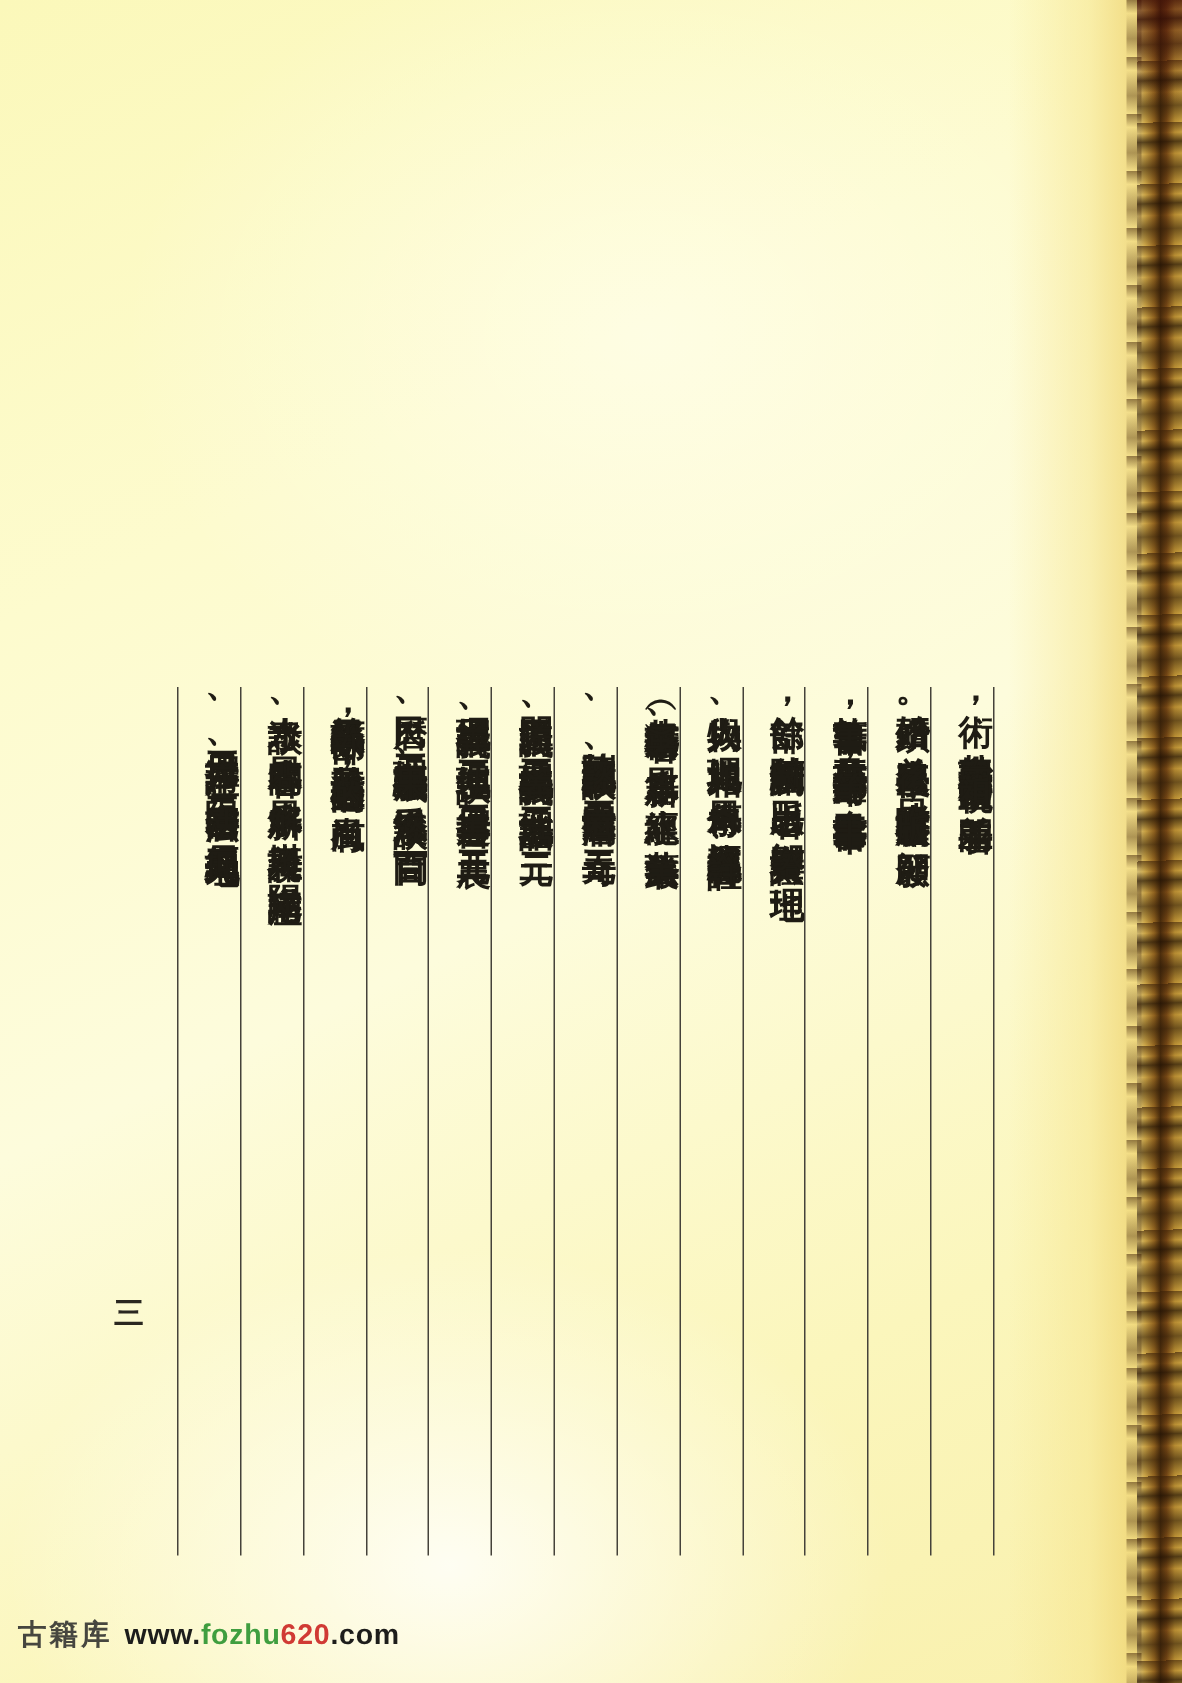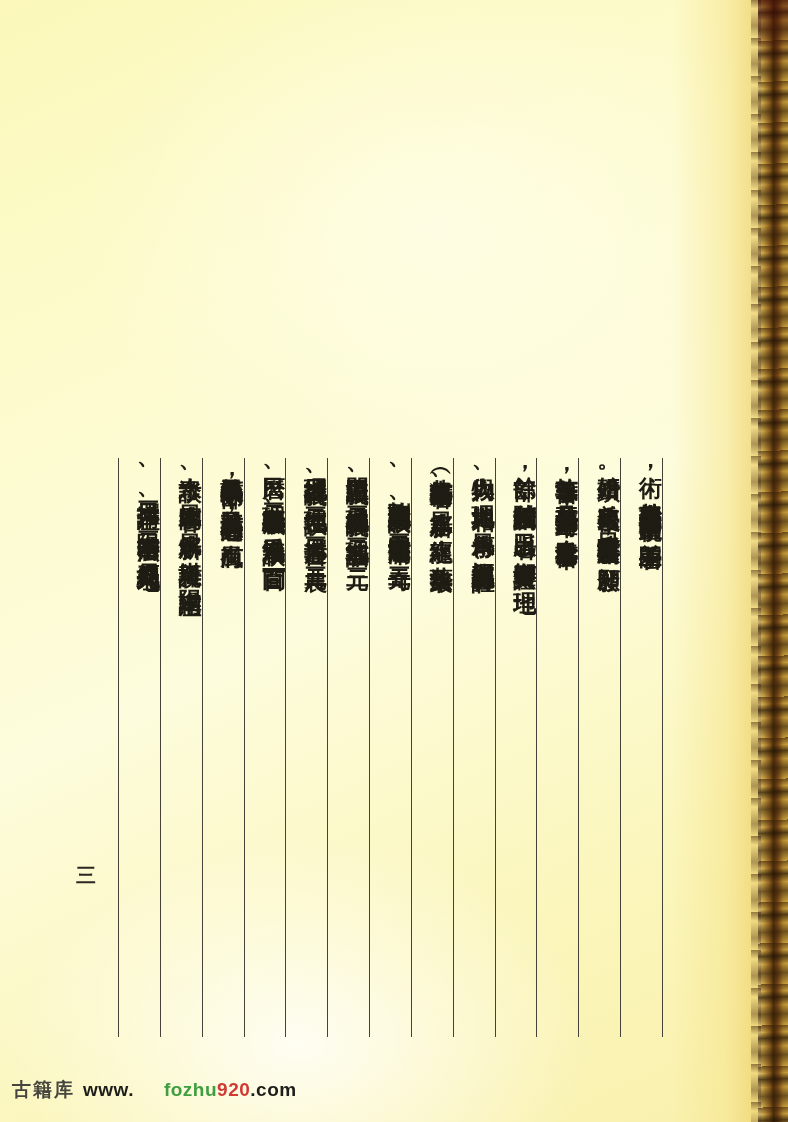--- a/index.html
+++ b/index.html
@@ -94,21 +94,21 @@
     top: 1077px;
     left: 12px;
     font-family: "Liberation Sans", sans-serif;
     font-weight: bold;
     font-size: 19px;
     color: #1d1d1b;
     letter-spacing: 0.5px;
     white-space: nowrap;
   }
   .watermark .wm-site { color: #46463f; letter-spacing: 2px; margin-right: 8px; }
-  .watermark .wm-green { color: #3f9e3f; margin-left: 30px; }
+  .watermark .wm-green { color: #3f9e3f; }
   .watermark .wm-red { color: #d03a34; }
 </style>
 </head>
 <body>
 
 <div class="page">
 
   <div class="page-curve"></div>
   <div class="book-edge"></div>
 
@@ -124,16 +124,16 @@
     <div class="text-column">地理擇日講義、三元地理便訣、三元擇日通書、三元農</div>
     <div class="text-column">民曆、三元地理名墓考驗成果、香港風水漫談、百問百</div>
     <div class="text-column">答談風水等二十餘部，其已脫稿及尚在著述的，尚有風</div>
     <div class="text-column">水奇談、風水答客問、風水新解、堪輿雜說、陽宅講座</div>
     <div class="text-column">、三元擇日講座、三元陽宅吉凶看法、易經與三元地理</div>
   </div>
 
   <div class="page-number">三</div>
 
   <div class="watermark">
-    <span class="wm-site">古籍库</span><span>www.</span><span class="wm-green">fozhu</span><span class="wm-red">920</span><span>.com</span>
+    <span class="wm-site">古籍库</span><span>www.</span><span class="wm-green">fozhu</span><span class="wm-red">620</span><span>.com</span>
   </div>
 
 </div>
 
 </body></html>

